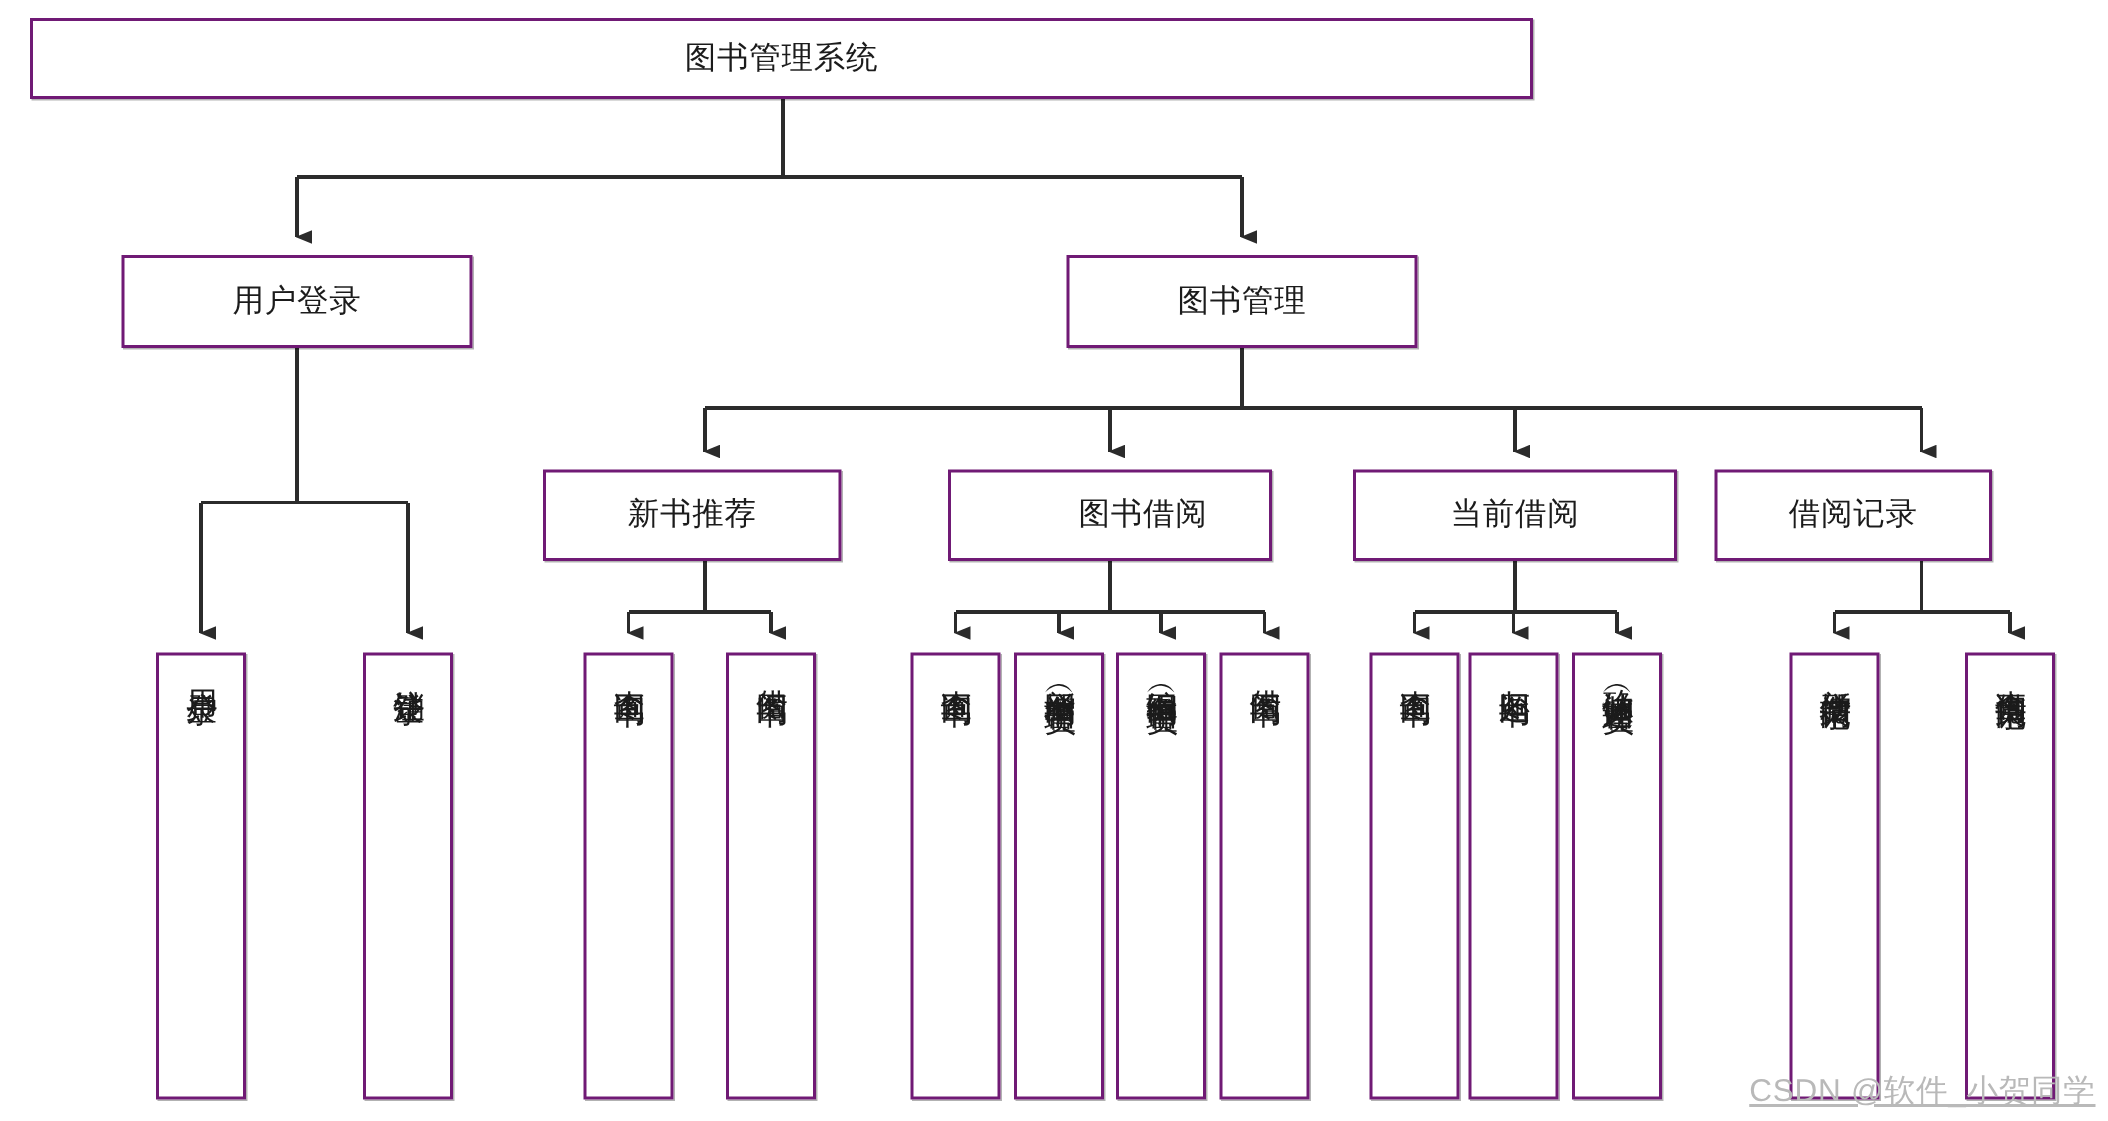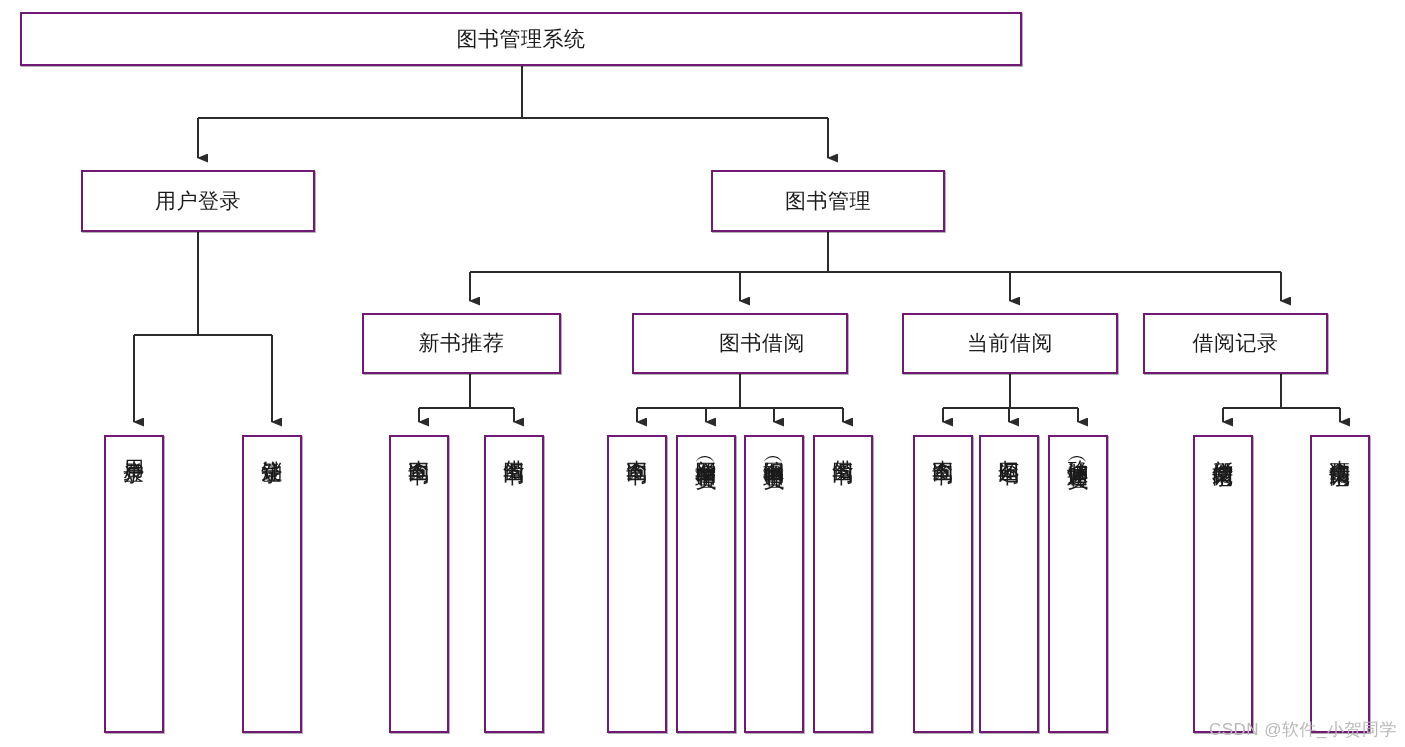--- a/index.html
+++ b/index.html
@@ -58,24 +58,25 @@
     font-size: 21px;
     line-height: 1.02;
     letter-spacing: 1.5px;
     white-space: nowrap;
   }
   .watermark {
     position: absolute;
     right: 8px;
     bottom: 6px;
     color: #b9b9b9;
-    font-size: 17px;
+    font-size: 21px;
     letter-spacing: 0.5px;
     white-space: nowrap;
     user-select: none;
+    text-decoration: underline;
   }
 </style>
 </head>
 <body>
 
 <div id="diagram-root">
 
   <svg id="edge-layer" viewBox="0 0 1405 747" width="1405" height="747" xmlns="http://www.w3.org/2000/svg">
     <defs>
       <marker id="arrowhead" markerWidth="9" markerHeight="11" refX="4.5" refY="10" orient="auto" markerUnits="userSpaceOnUse">

